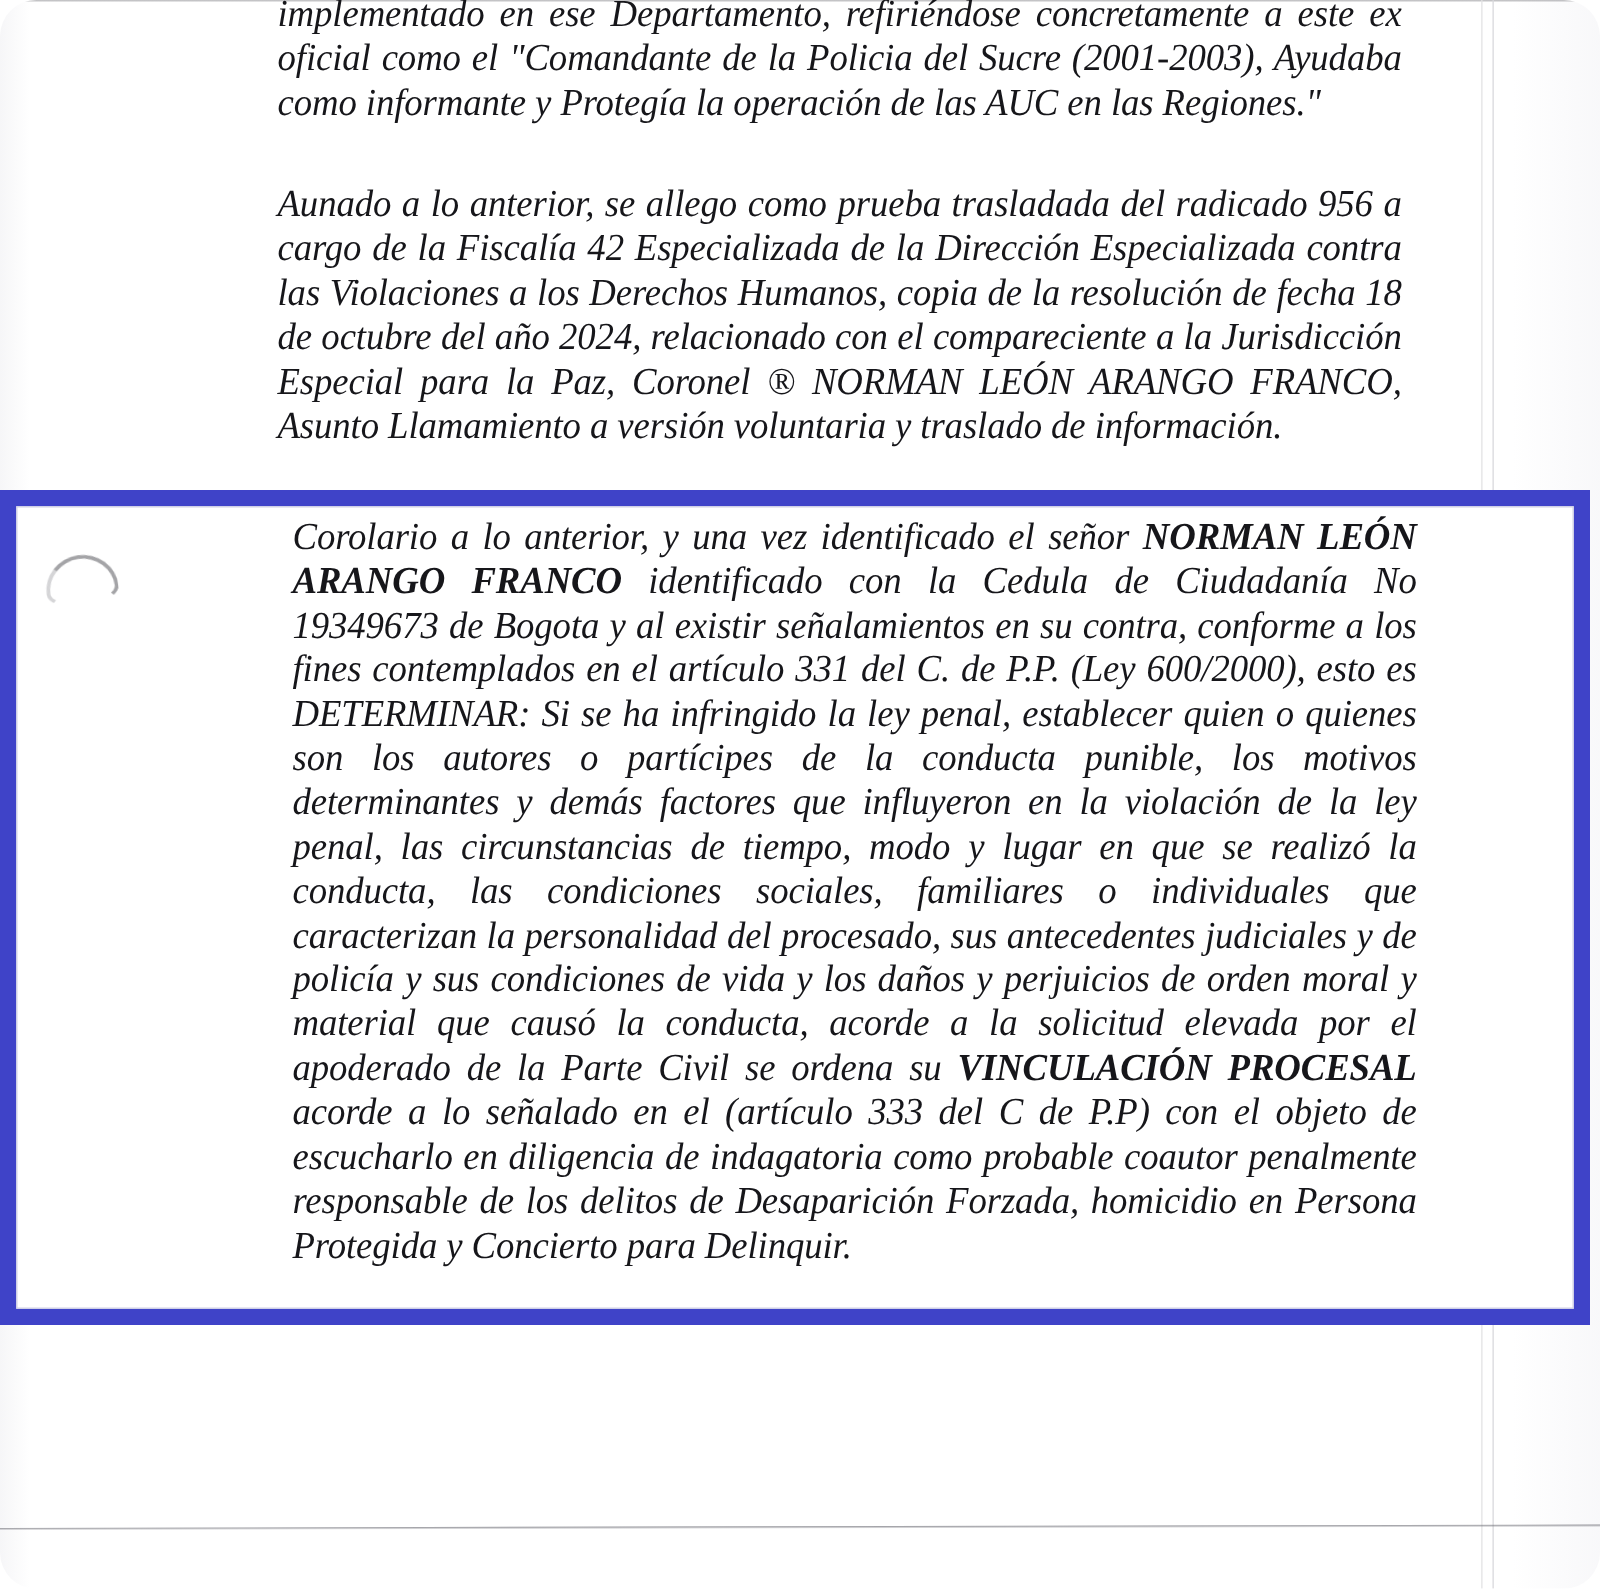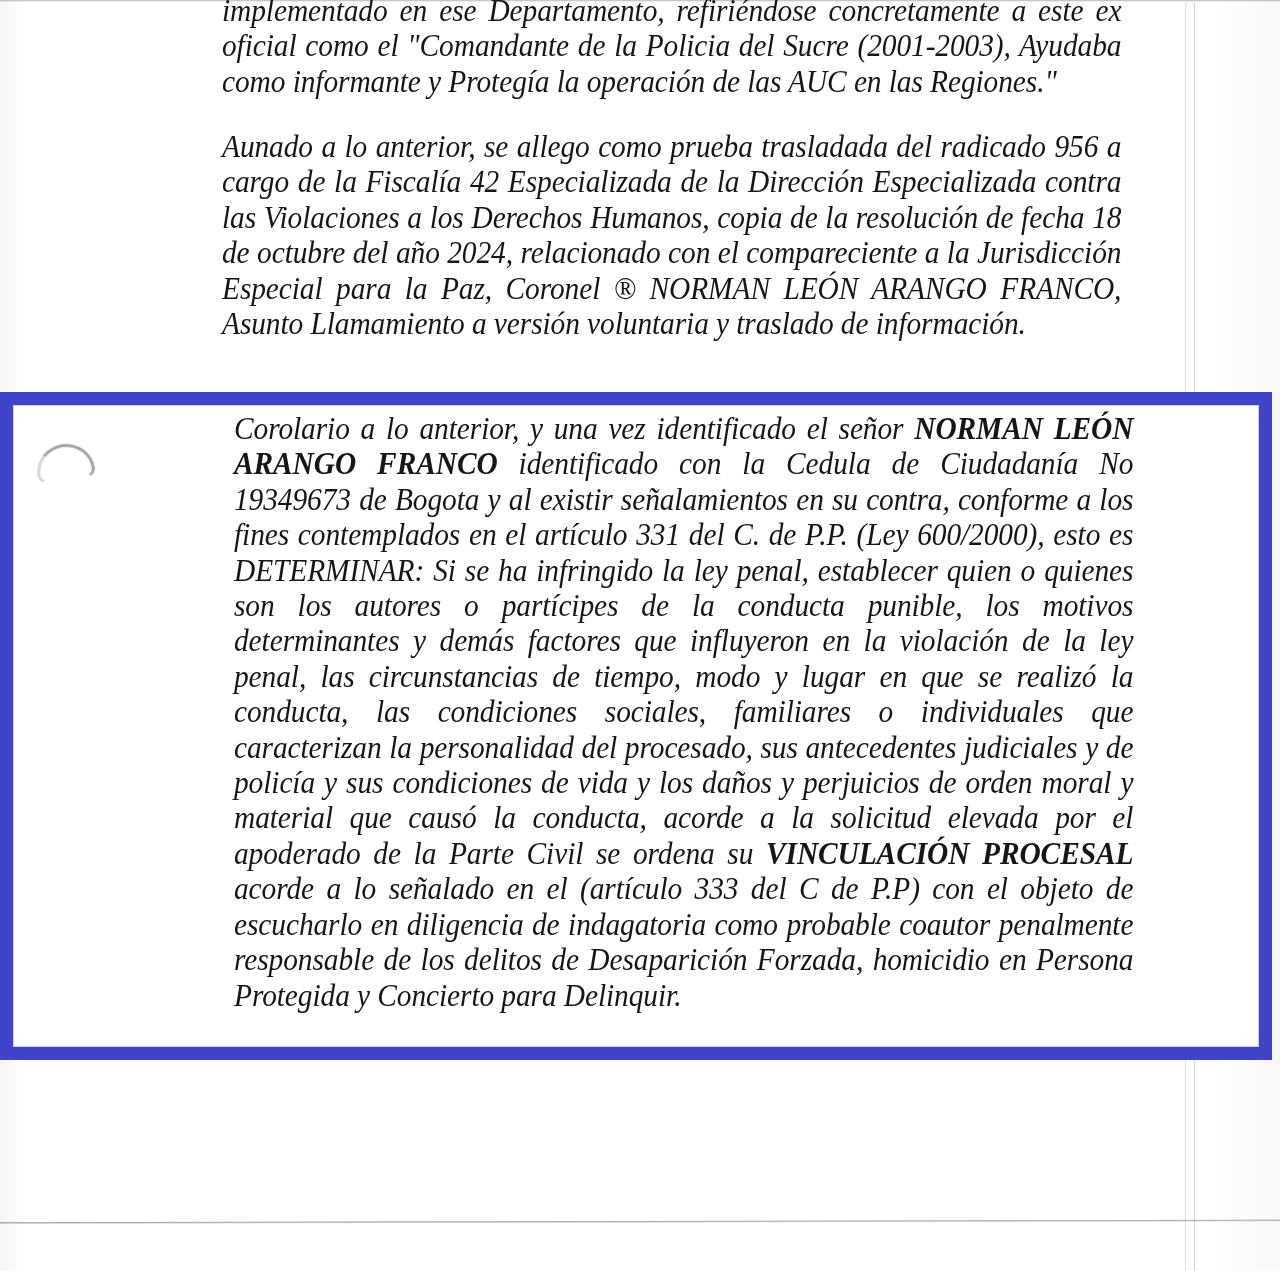--- a/index.html
+++ b/index.html
@@ -121,35 +121,35 @@
     border-left-color: rgba(90,90,95,0.25);
     border-radius: 50% 50% 40% 40% / 70% 70% 30% 30%;
     transform: rotate(-8deg);
     filter: blur(0.6px);
     pointer-events: none;
   }
 </style>
 </head>
 <body>
 
-<div id="page" style="background: rgb(255, 255, 255);">
+<div id="page" style="background: rgb(255, 255, 255); border-radius: 29px;">
 
   <div class="page-shade-left"></div>
   <div class="page-shade-right"></div>
 
   <div class="page-edge-top"></div>
   <div class="page-edge-v a"></div>
   <div class="page-edge-v b"></div>
   <div class="page-edge-bottom"></div>
 
   <div class="col" id="para-top-wrap" style="top:-6px;">
     <div class="para tight" style="color: rgb(22, 22, 26);">implementado en ese Departamento, refiriéndose concretamente a este ex oficial como el "Comandante de la Policia del Sucre (2001-2003), Ayudaba como informante y Protegía la operación de las AUC en las Regiones."</div>
   </div>
 
-  <div class="col" id="para-mid-wrap" style="top:130px;">
+  <div class="col" id="para-mid-wrap" style="top:146px;">
     <div class="para tight" style="color: rgb(22, 22, 26);">Aunado a lo anterior, se allego como prueba trasladada del radicado 956 a cargo de la Fiscalía 42 Especializada de la Dirección Especializada contra las Violaciones a los Derechos Humanos, copia de la resolución de fecha 18 de octubre del año 2024, relacionado con el compareciente a la Jurisdicción Especial para la Paz, Coronel ® NORMAN LEÓN ARANGO FRANCO, Asunto Llamamiento a versión voluntaria y traslado de información.</div>
   </div>
 
   <div id="highlight-box" style="border-color: rgb(63, 67, 200);">
     <div class="inner-hairline"></div>
   </div>
 
   <div id="curl-artifact"></div>
 
   <div id="para-box">

